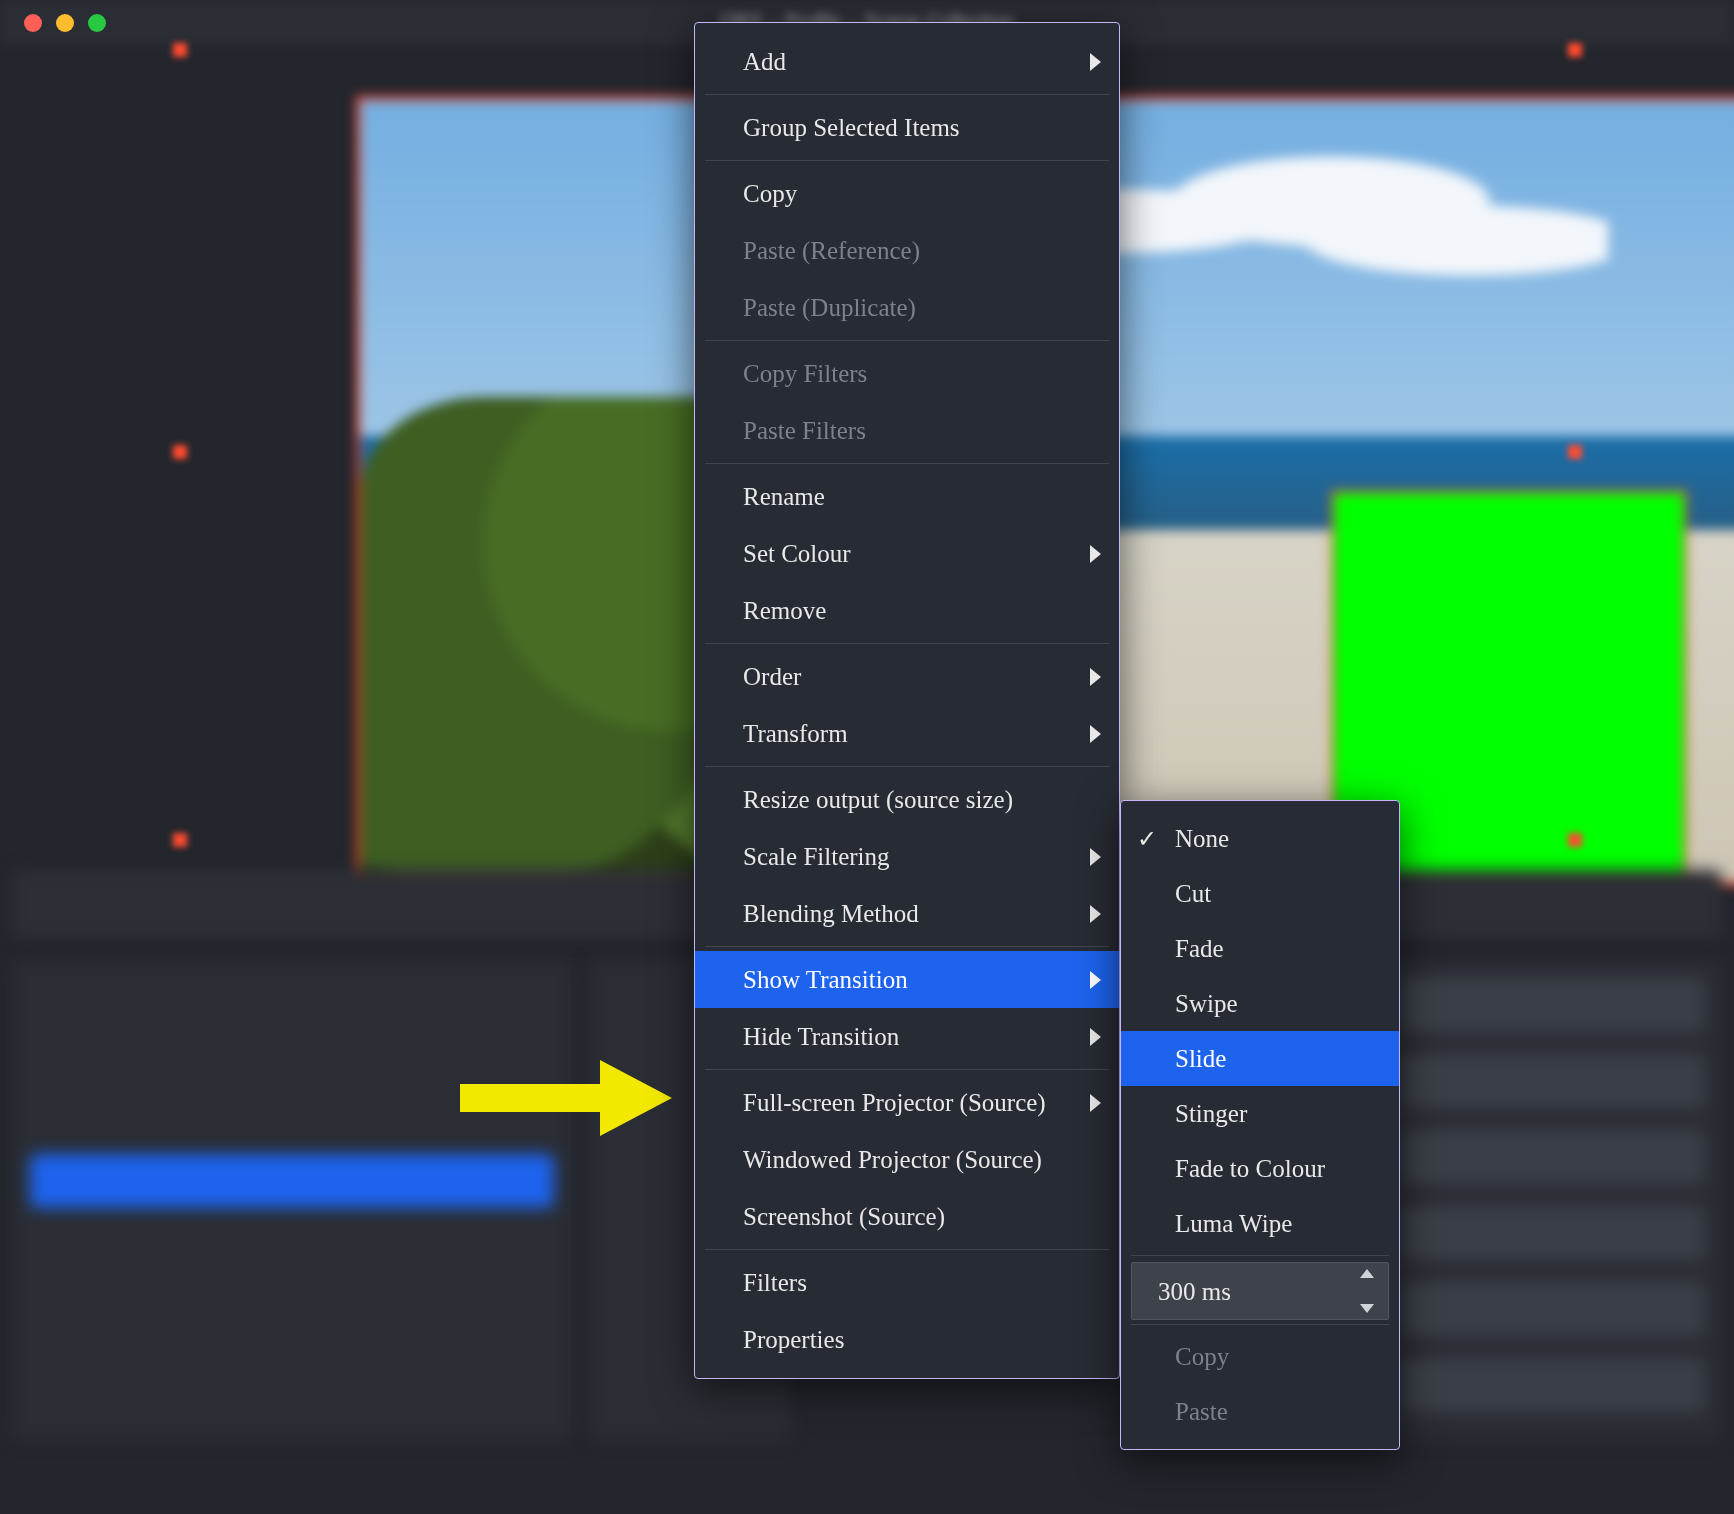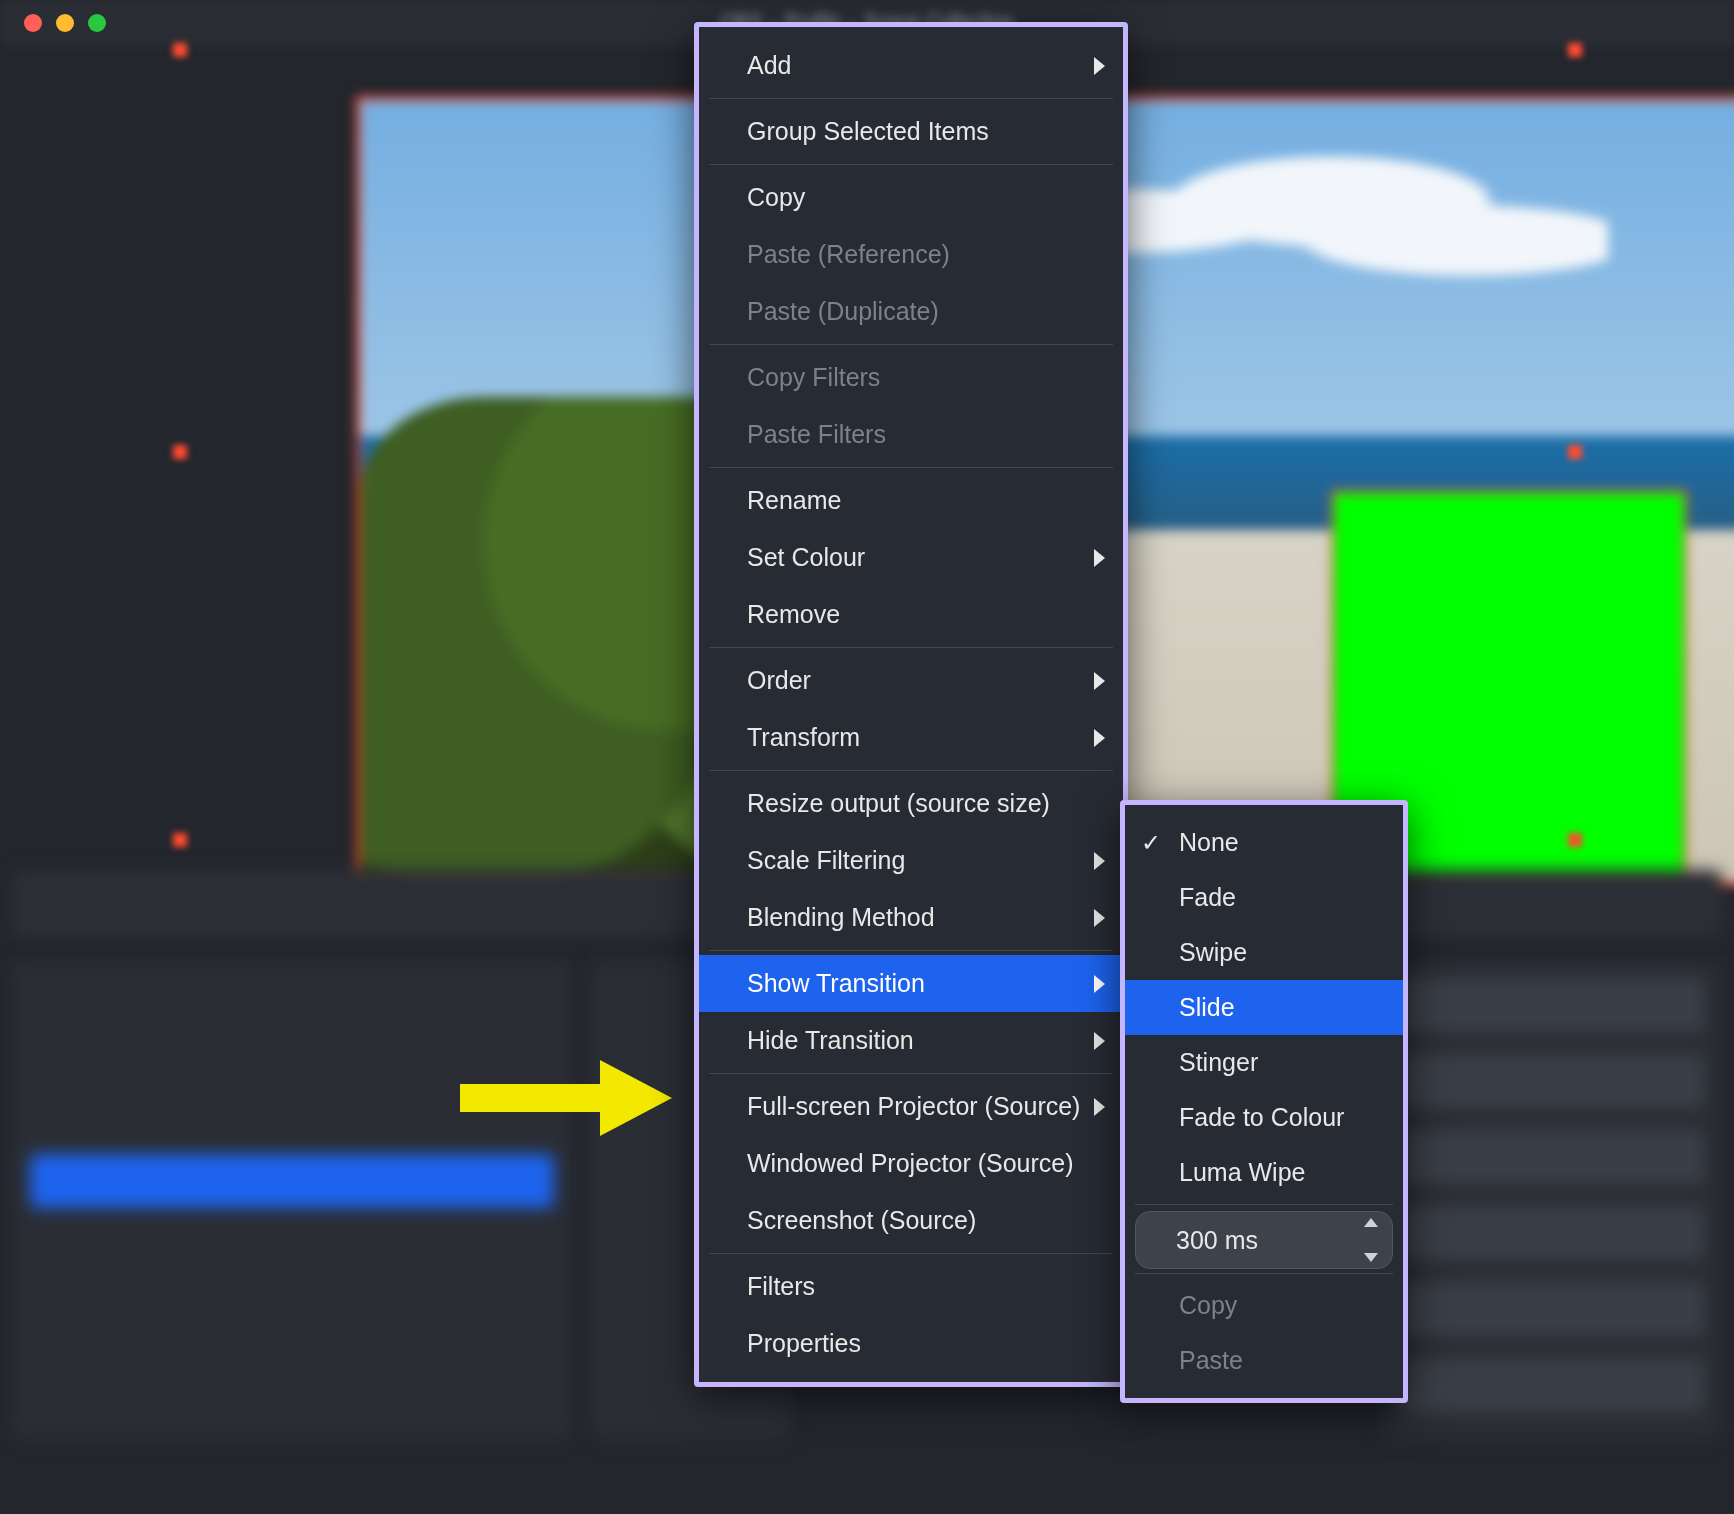--- a/index.html
+++ b/index.html
@@ -104,27 +104,28 @@
     position:absolute;
     left:460px; top:1060px;
     pointer-events:none;
   }
 
   
   .menu {
     position:absolute;
     width:424px;
     background:#272b33;
-    border:5px solid #c4b5fd;
+    border:1px solid #c4b5fd;
     border-radius:4px;
     box-shadow:0 10px 40px rgba(0,0,0,.6);
     padding:10px 0;
     font-size:25px;
     line-height:1;
     z-index:10;
+    font-family:Liberation Serif, serif;
   }
   .menu.primary { left:694px; top:22px; }
   .menu.sub     { left:1120px; top:800px; width:278px; }
   .menu .item {
     position:relative;
     padding:16px 28px 16px 48px;
     color:#e8e8e8;
     white-space:nowrap;
     display:flex;
     align-items:center;
@@ -147,23 +148,23 @@
   .menu.sub .check {
     position:absolute; left:16px; top:50%; transform:translateY(-50%);
     font-size:24px; color:#e8e8e8;
   }
   .menu.sub .spin {
     margin:6px 10px 0 10px;
     position:relative;
     height:56px;
     background:#3d424b;
     border:1px solid #51565f;
-    border-radius:15px;
+    border-radius:2px;
     display:flex; align-items:center;
-    padding:0 44px 0 40px;
+    padding:0 44px 0 26px;
     color:#e8e8e8;
     font-size:25px;
   }
   .menu.sub .spin .stepper {
     position:absolute; right:8px; top:6px; bottom:6px; width:26px;
     display:flex; flex-direction:column; justify-content:space-between;
     align-items:center;
   }
   .menu.sub .spin .stepper .up,
   .menu.sub .spin .stepper .down {
@@ -312,20 +313,23 @@
         <span>Properties</span>
       </div>
     </div>
 
   <div class="menu sub" id="sub-menu">
       <div class="item">
         <span class="check">✓</span>
         <span>None</span>
       </div>
       <div class="item">
+        <span>Cut</span>
+      </div>
+      <div class="item">
         <span>Fade</span>
       </div>
       <div class="item">
         <span>Swipe</span>
       </div>
       <div class="item selected">
         <span>Slide</span>
       </div>
       <div class="item">
         <span>Stinger</span>

